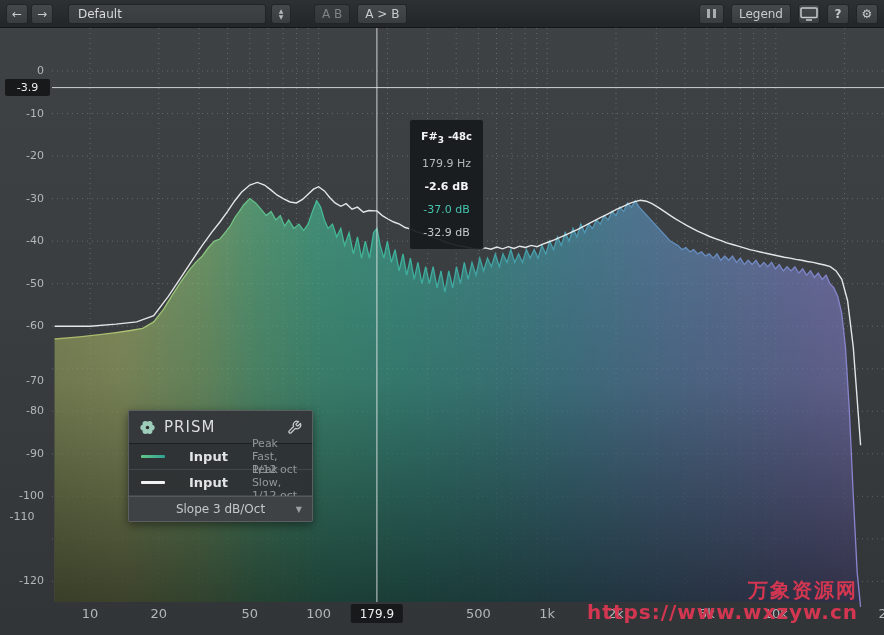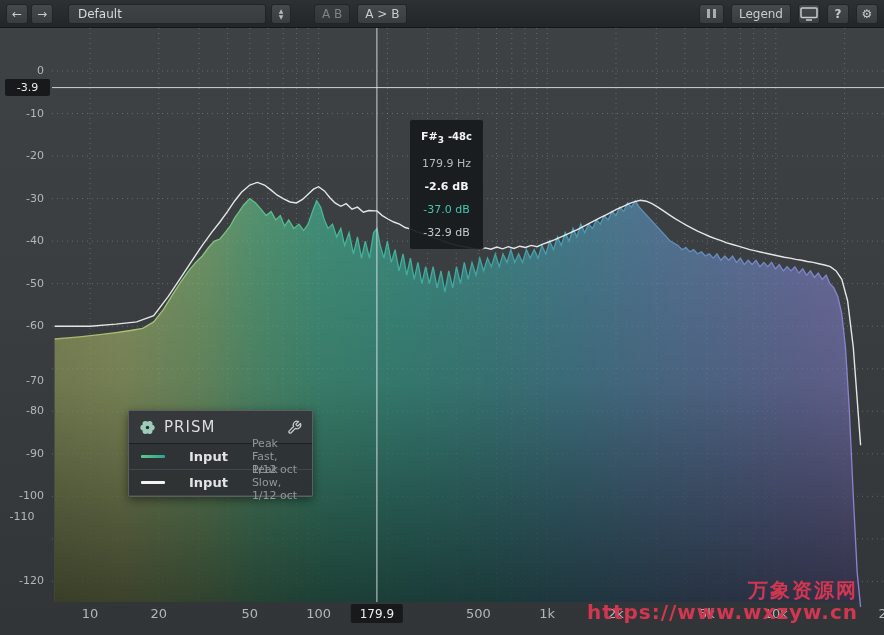--- a/index.html
+++ b/index.html
@@ -216,20 +216,24 @@
       <div class="lp-row">
         <span class="swatch grad"></span>
         <span class="lp-name">Input</span>
         <span class="lp-detail">Peak Fast, 1/12 oct</span>
       </div>
       <div class="lp-row">
         <span class="swatch white"></span>
         <span class="lp-name">Input</span>
         <span class="lp-detail">Peak Slow, 1/12 oct</span>
       </div>
+      <div class="lp-slope">
+        <span>Slope 3 dB/Oct</span>
+        <span class="caret">▼</span>
+      </div>
     </div>
 
     <div class="watermark" id="watermark" style="color: rgb(210, 54, 80);">
       <div class="wm1">万象资源网</div>
       <div class="wm2">https://www.wxzyw.cn</div>
     </div>
   </div>
 
   <div class="toolbar">
     <button class="tb-btn sq">

